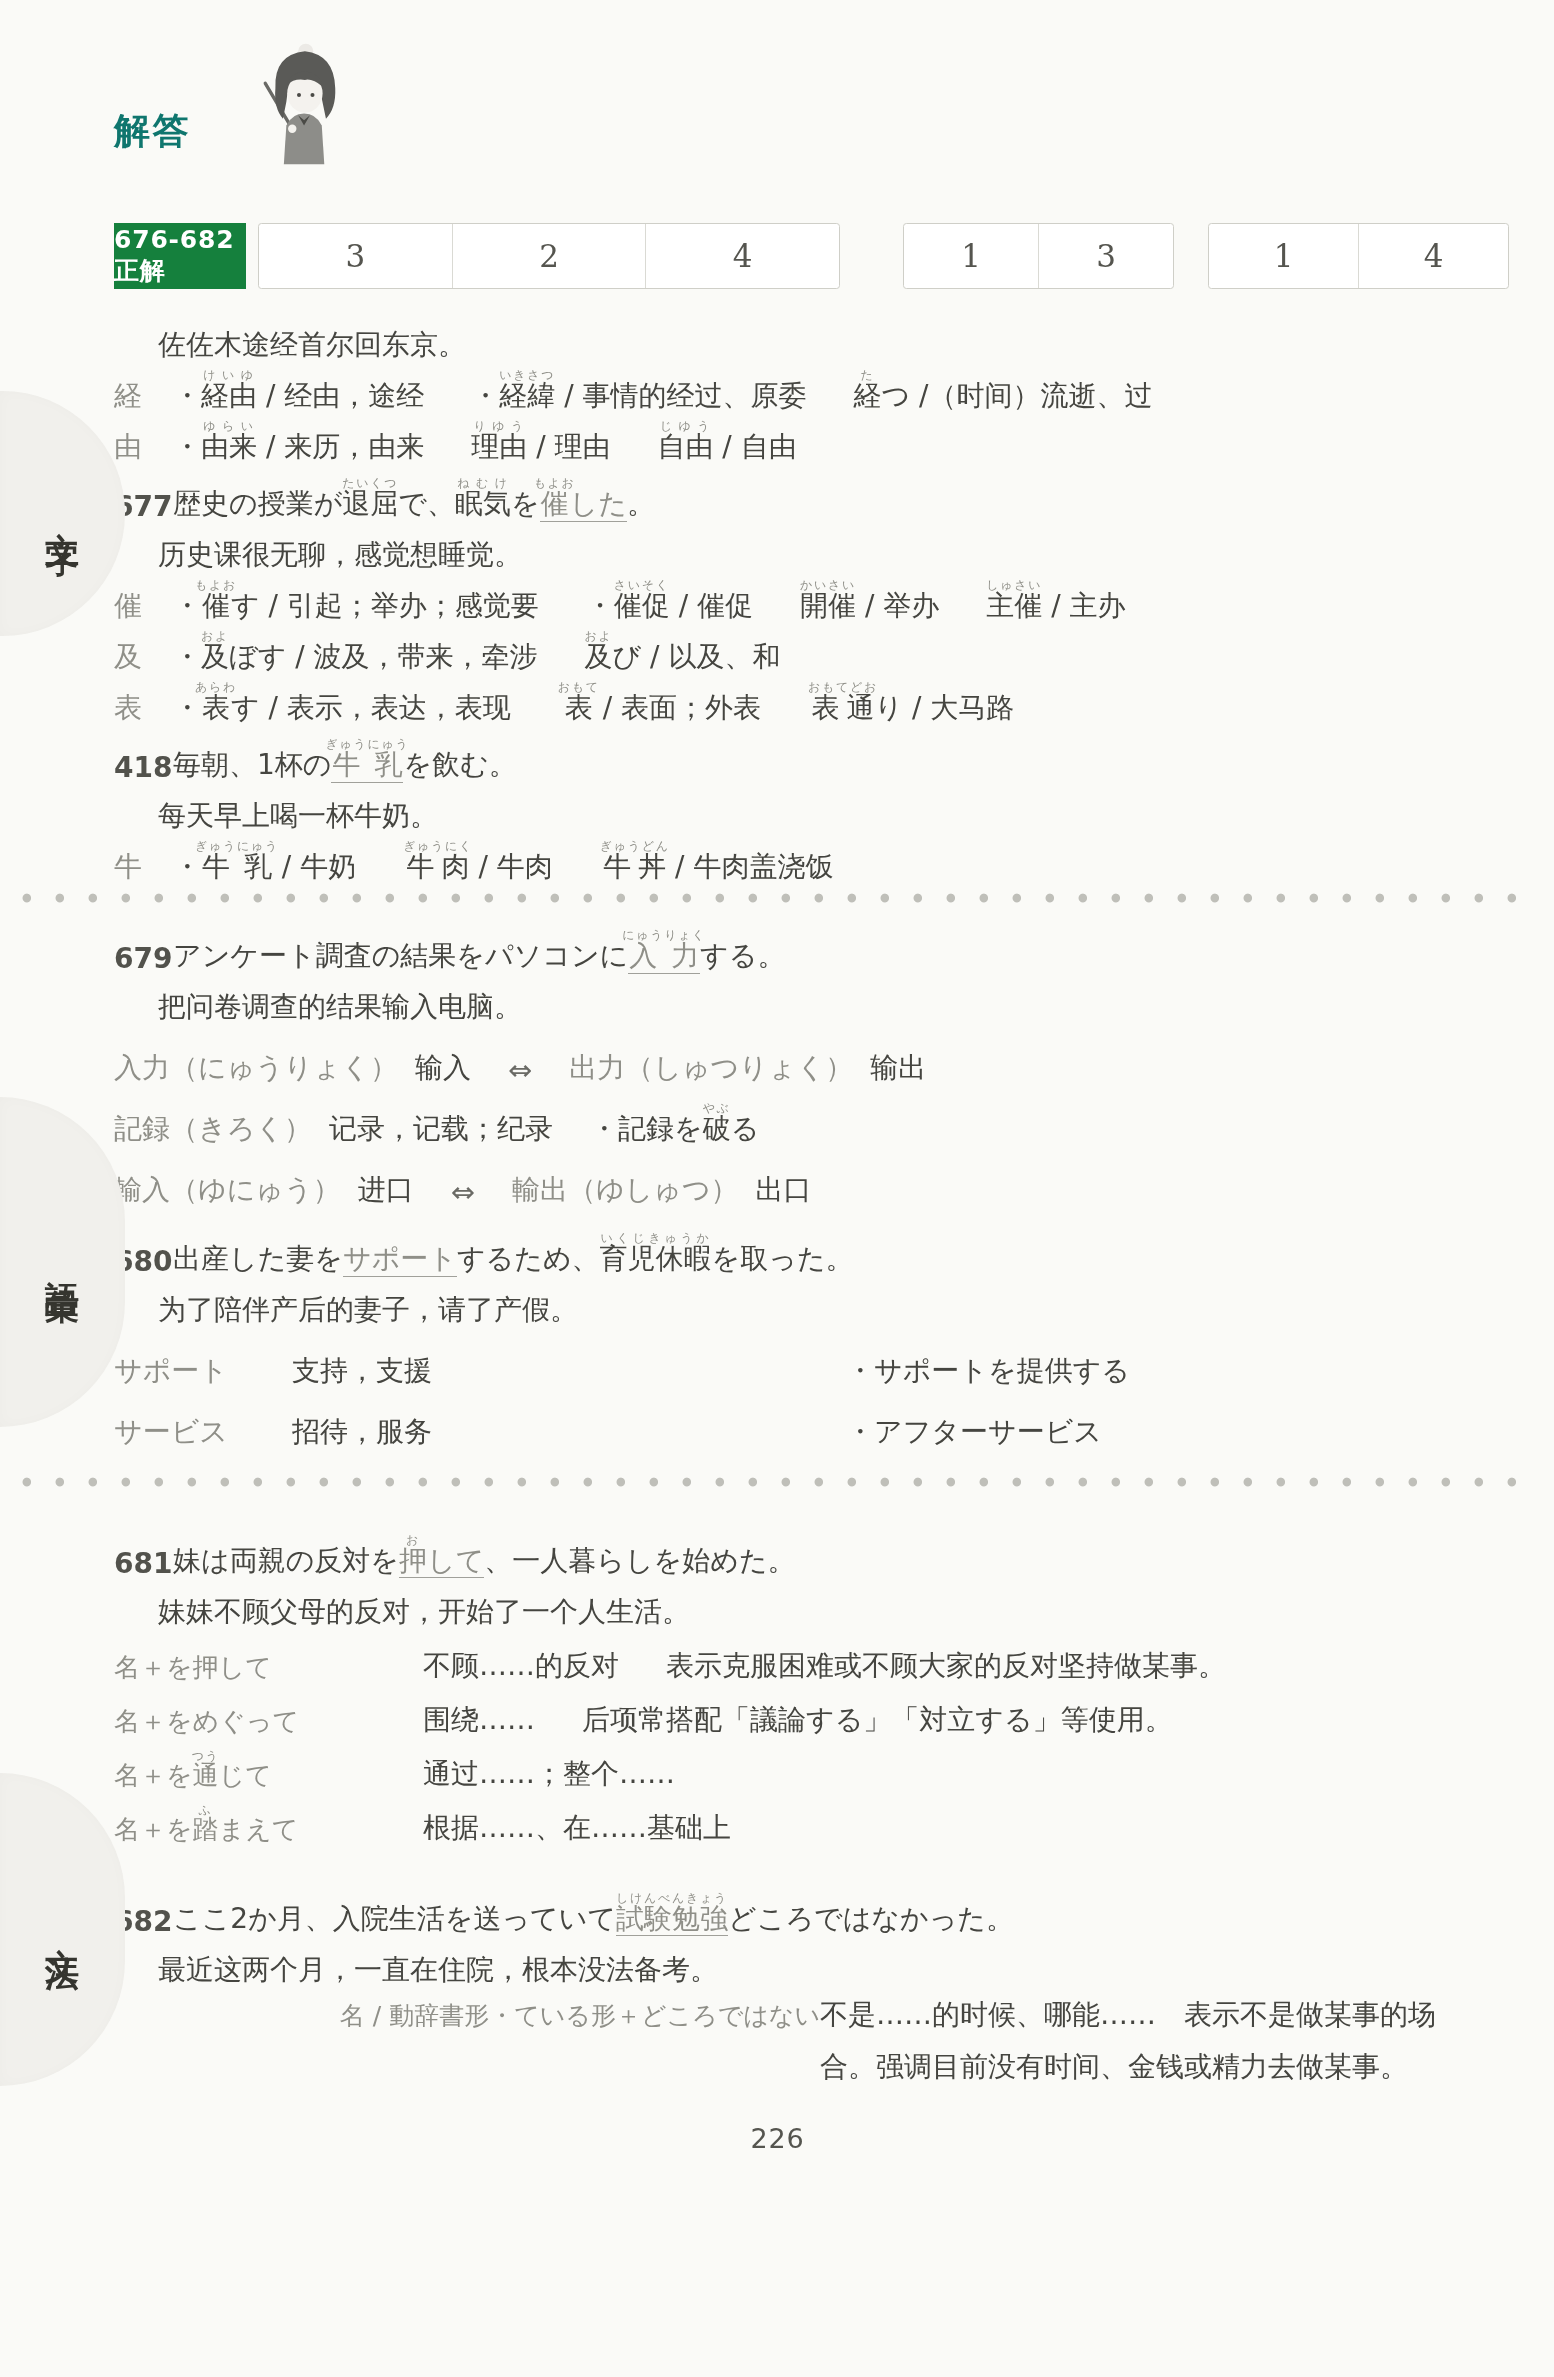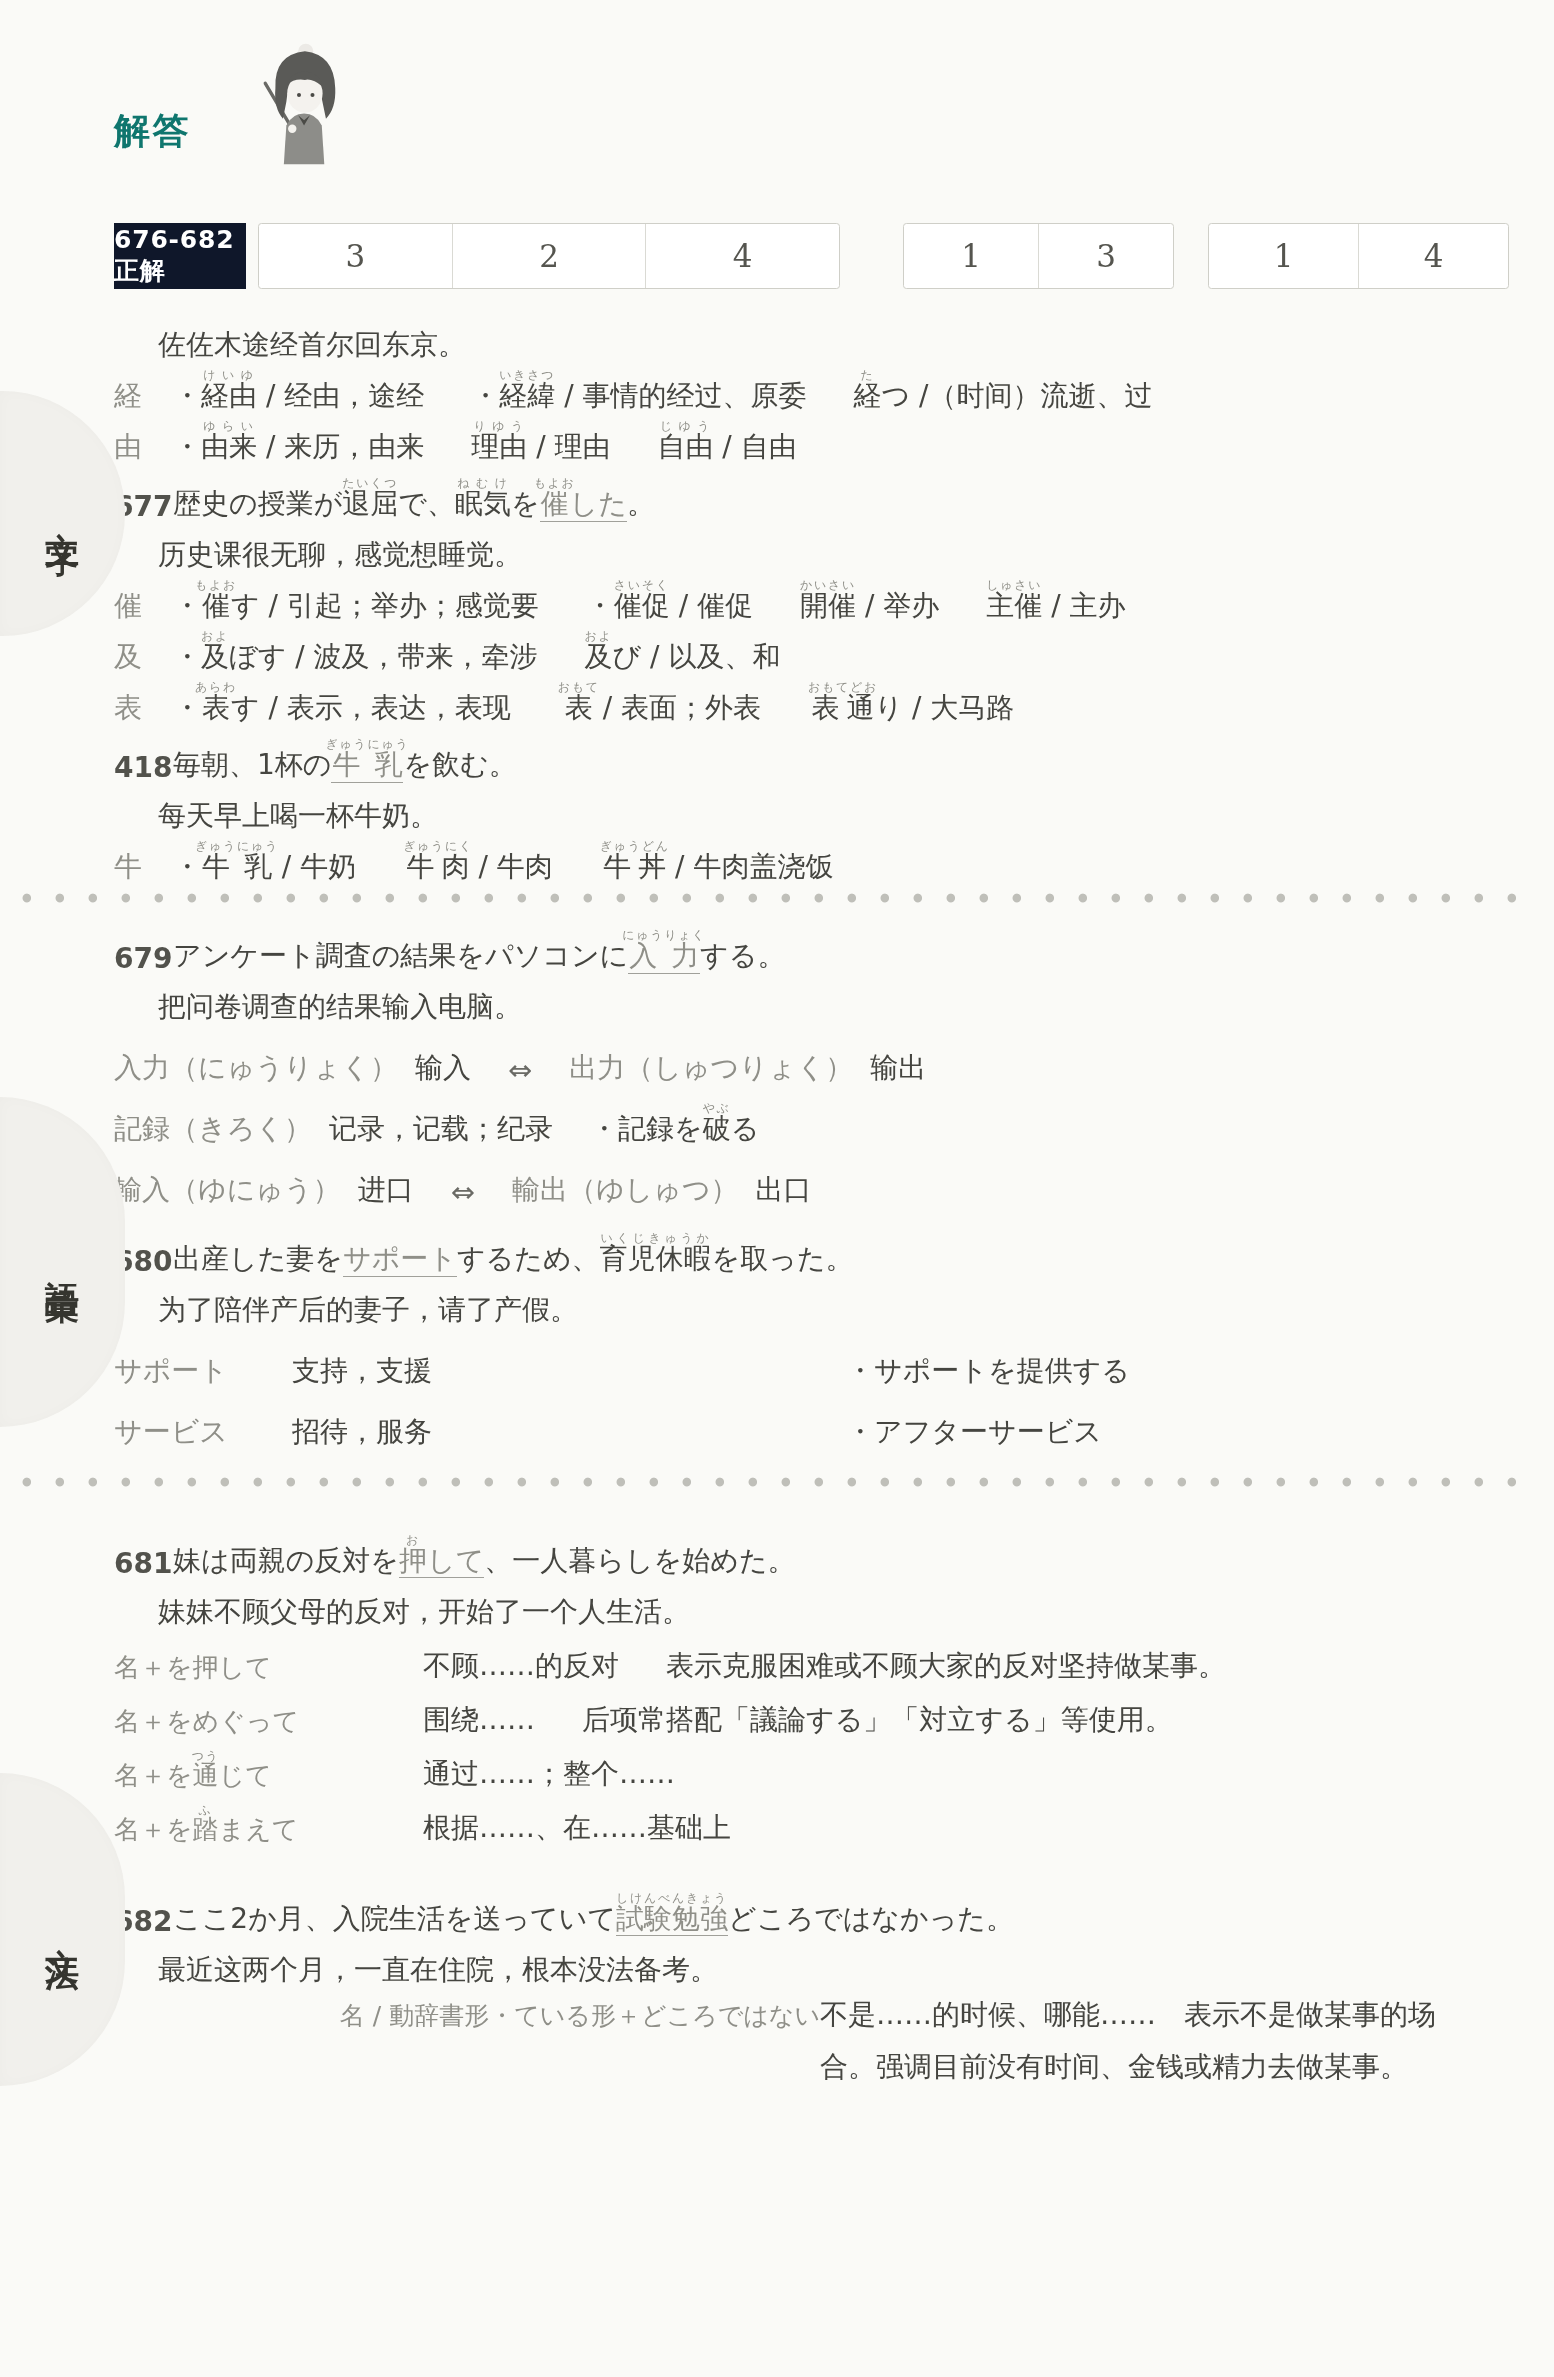--- a/index.html
+++ b/index.html
@@ -33,21 +33,21 @@
   .indent { margin-left:114px; margin-right:30px; }
 
   
   .brand { display:flex; align-items:flex-end; margin-top:36px; height:127px; }
   .kaitou { font-size:36px; color:#0f766e; font-weight:600; letter-spacing:2.5px; padding-bottom:6.8px; }
   .girl { margin-left:49px; transform:translateY(5px); }
 
   
   .ans-row { display:flex; margin-top:60px; height:66px; }
   .ans-label {
-    width:132px; background:#0f172a; color:#ffffff;
+    width:132px; background:#15803d; color:#ffffff;
     font-size:25px; font-weight:700; letter-spacing:0.8px;
     display:flex; align-items:center; justify-content:center;
   }
   .ans-group {
     display:flex; background:#fff;
     border:1.7px solid #cfcfc8; border-radius:3.4px;
   }
   .g1 { margin-left:12px; width:582px; }
   .g2 { margin-left:63px; width:271px; }
   .g3 { margin-left:34px; width:301px; }
@@ -309,15 +309,18 @@
     </div>
     <div class="line">
         <span class="ind">最近这两个月，一直在住院，根本没法备考。</span>
       </div>
     <div class="g682">
       <span class="g-pattern muted">名 / 動辞書形・ている形＋どころではない</span>
       <div class="g-expl">不是……的时候、哪能……　表示不是做某事的场合。强调目前没有时间、金钱或精力去做某事。</div>
     </div>
   </section>
 
+  <div class="footer">
+    <span class="pnum">226</span>
+  </div>
 
 </div>
 
 
 </body></html>

